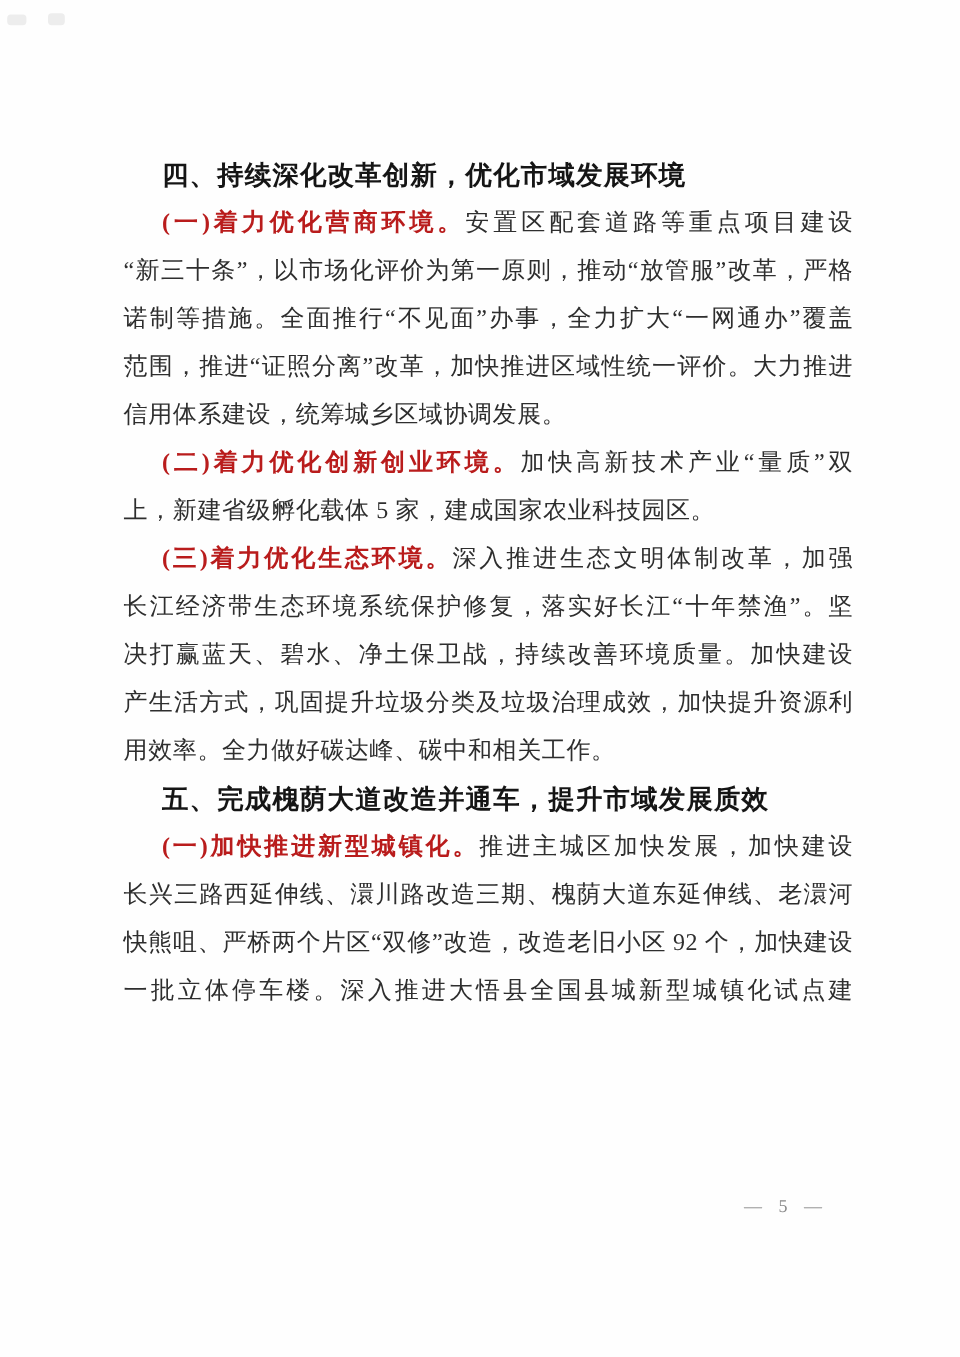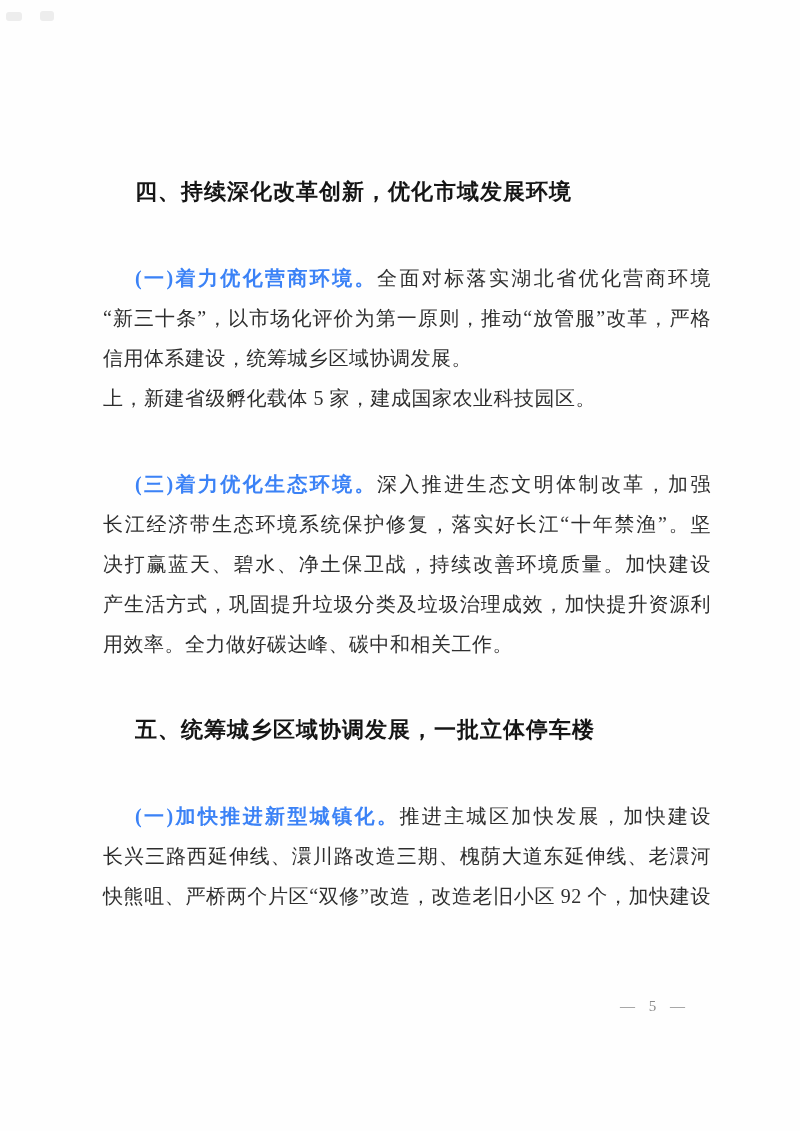--- a/index.html
+++ b/index.html
@@ -44,32 +44,31 @@
     color: #2e2e2e;
   }
   .line.justify {
     white-space: normal;
     text-align: justify;
     text-align-last: justify;
     text-justify: inter-character;
   }
   .line.indent {
     text-indent: 32px;
-    margin-top: 46px;
   }
   .line.heading {
     font-family: "Liberation Sans", "DejaVu Sans", sans-serif;
     font-weight: bold;
     font-size: 22px;
     letter-spacing: 1px;
     color: #151515;
   }
   .lead {
     font-weight: bold;
-    color: #3b82f6;
+    color: #b91c1c;
   }
   .footer-pagenum {
     position: absolute;
     top: 998px;
     right: 110px;
     font-size: 15px;
     letter-spacing: 5px;
     color: #8a8a8a;
     font-family: "Liberation Serif", "DejaVu Serif", serif;
   }
@@ -77,33 +76,37 @@
 </head>
 <body>
 
 <div class="page">
   <div class="artifact-a"></div>
   <div class="artifact-b"></div>
 
   <div class="content">
     <div class="line heading indent">四、持续深化改革创新，优化市域发展环境</div>
 
-    <div class="line justify indent"><span class="lead">(一)着力优化营商环境。</span><span>全面对标落实湖北省优化营商环境</span></div>
+    <div class="line justify indent"><span class="lead">(一)着力优化营商环境。</span><span>安置区配套道路等重点项目建设</span></div>
     <div class="line justify">“新三十条”，以市场化评价为第一原则，推动“放管服”改革，严格</div>
+    <div class="line justify">诺制等措施。全面推行“不见面”办事，全力扩大“一网通办”覆盖</div>
+    <div class="line justify">范围，推进“证照分离”改革，加快推进区域性统一评价。大力推进</div>
     <div class="line">信用体系建设，统筹城乡区域协调发展。</div>
 
+    <div class="line justify indent"><span class="lead">(二)着力优化创新创业环境。</span><span>加快高新技术产业“量质”双</span></div>
     <div class="line">上，新建省级孵化载体 5 家，建成国家农业科技园区。</div>
 
     <div class="line justify indent"><span class="lead">(三)着力优化生态环境。</span><span>深入推进生态文明体制改革，加强</span></div>
     <div class="line justify">长江经济带生态环境系统保护修复，落实好长江“十年禁渔”。坚</div>
     <div class="line justify">决打赢蓝天、碧水、净土保卫战，持续改善环境质量。加快建设</div>
     <div class="line justify">产生活方式，巩固提升垃圾分类及垃圾治理成效，加快提升资源利</div>
     <div class="line">用效率。全力做好碳达峰、碳中和相关工作。</div>
 
-    <div class="line heading indent">五、统筹城乡区域协调发展，一批立体停车楼</div>
+    <div class="line heading indent">五、完成槐荫大道改造并通车，提升市域发展质效</div>
 
     <div class="line justify indent"><span class="lead">(一)加快推进新型城镇化。</span><span>推进主城区加快发展，加快建设</span></div>
     <div class="line justify">长兴三路西延伸线、澴川路改造三期、槐荫大道东延伸线、老澴河</div>
     <div class="line justify">快熊咀、严桥两个片区“双修”改造，改造老旧小区 92 个，加快建设</div>
+    <div class="line justify">一批立体停车楼。深入推进大悟县全国县城新型城镇化试点建</div>
   </div>
 
   <div class="footer-pagenum">— 5 —</div>
 </div>
 
 </body></html>

